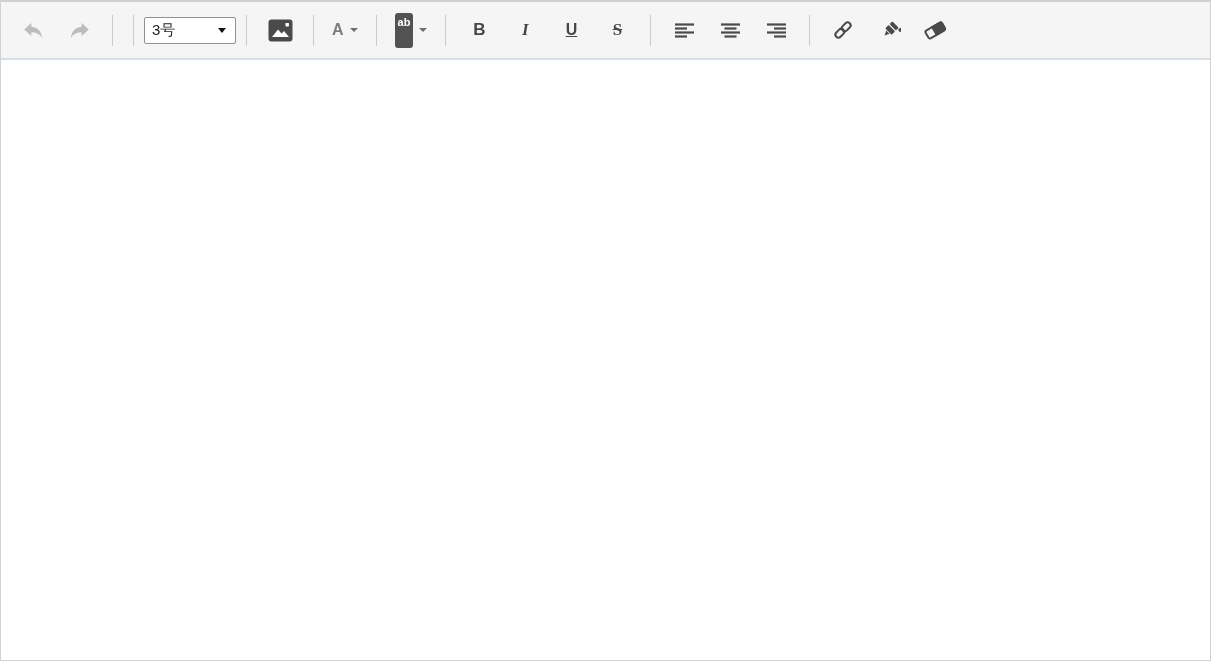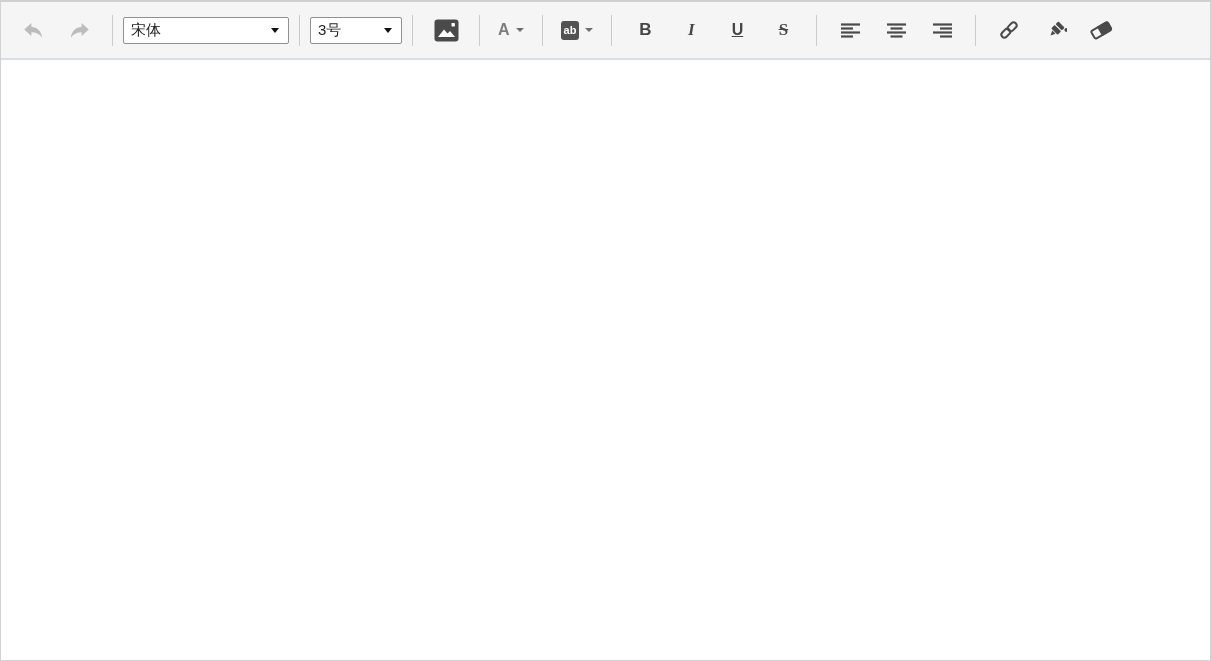--- a/index.html
+++ b/index.html
@@ -98,21 +98,21 @@
     color: #7d7d7d;
     font-weight: 600;
     line-height: 1;
   }
   .ab-box {
     background: #535353;
     color: #fff;
     font-size: 11px;
     font-weight: bold;
     border-radius: 3px;
-    padding: 4px 3px 4px 3px;
+    padding: 4px 3px 20px 3px;
     line-height: 1;
     display: inline-block;
   }
 
   .lbl-b { font-size: 17px; font-weight: bold; color: #464646; }
   .lbl-i { font-size: 17px; font-weight: bold; font-style: italic; font-family: "Liberation Serif", serif; color: #464646; }
   .lbl-u { font-size: 16px; font-weight: 600; text-decoration: underline; color: #464646; }
   .lbl-s { font-size: 17px; font-weight: bold; font-family: "Liberation Serif", serif; text-decoration: line-through; color: #464646; }
 
   .content-area {
@@ -145,24 +145,20 @@
         <svg width="21" height="17" viewBox="0 0 21 17">
           <g transform="scale(-1,1) translate(-21,0)">
             <path d="M8.4 4.7 L8.4 1.1 L1.2 7.5 L8.4 13.9 L8.4 10.2 C13.1 10.2 16.6 12.0 19.2 15.8 C18.4 9.2 14.4 5.3 8.4 4.7 Z" fill="#bcbcbc"></path>
           </g>
         </svg>
       </span>
     </button>
 
     <div class="sep"></div>
 
-    <div class="select-box font">
-      <span>宋体</span>
-      <span class="caret-black"></span>
-    </div>
 
     <div class="sep"></div>
 
     <div class="select-box size">
       <span>3号</span>
       <span class="caret-black"></span>
     </div>
 
     <div class="sep"></div>
 

